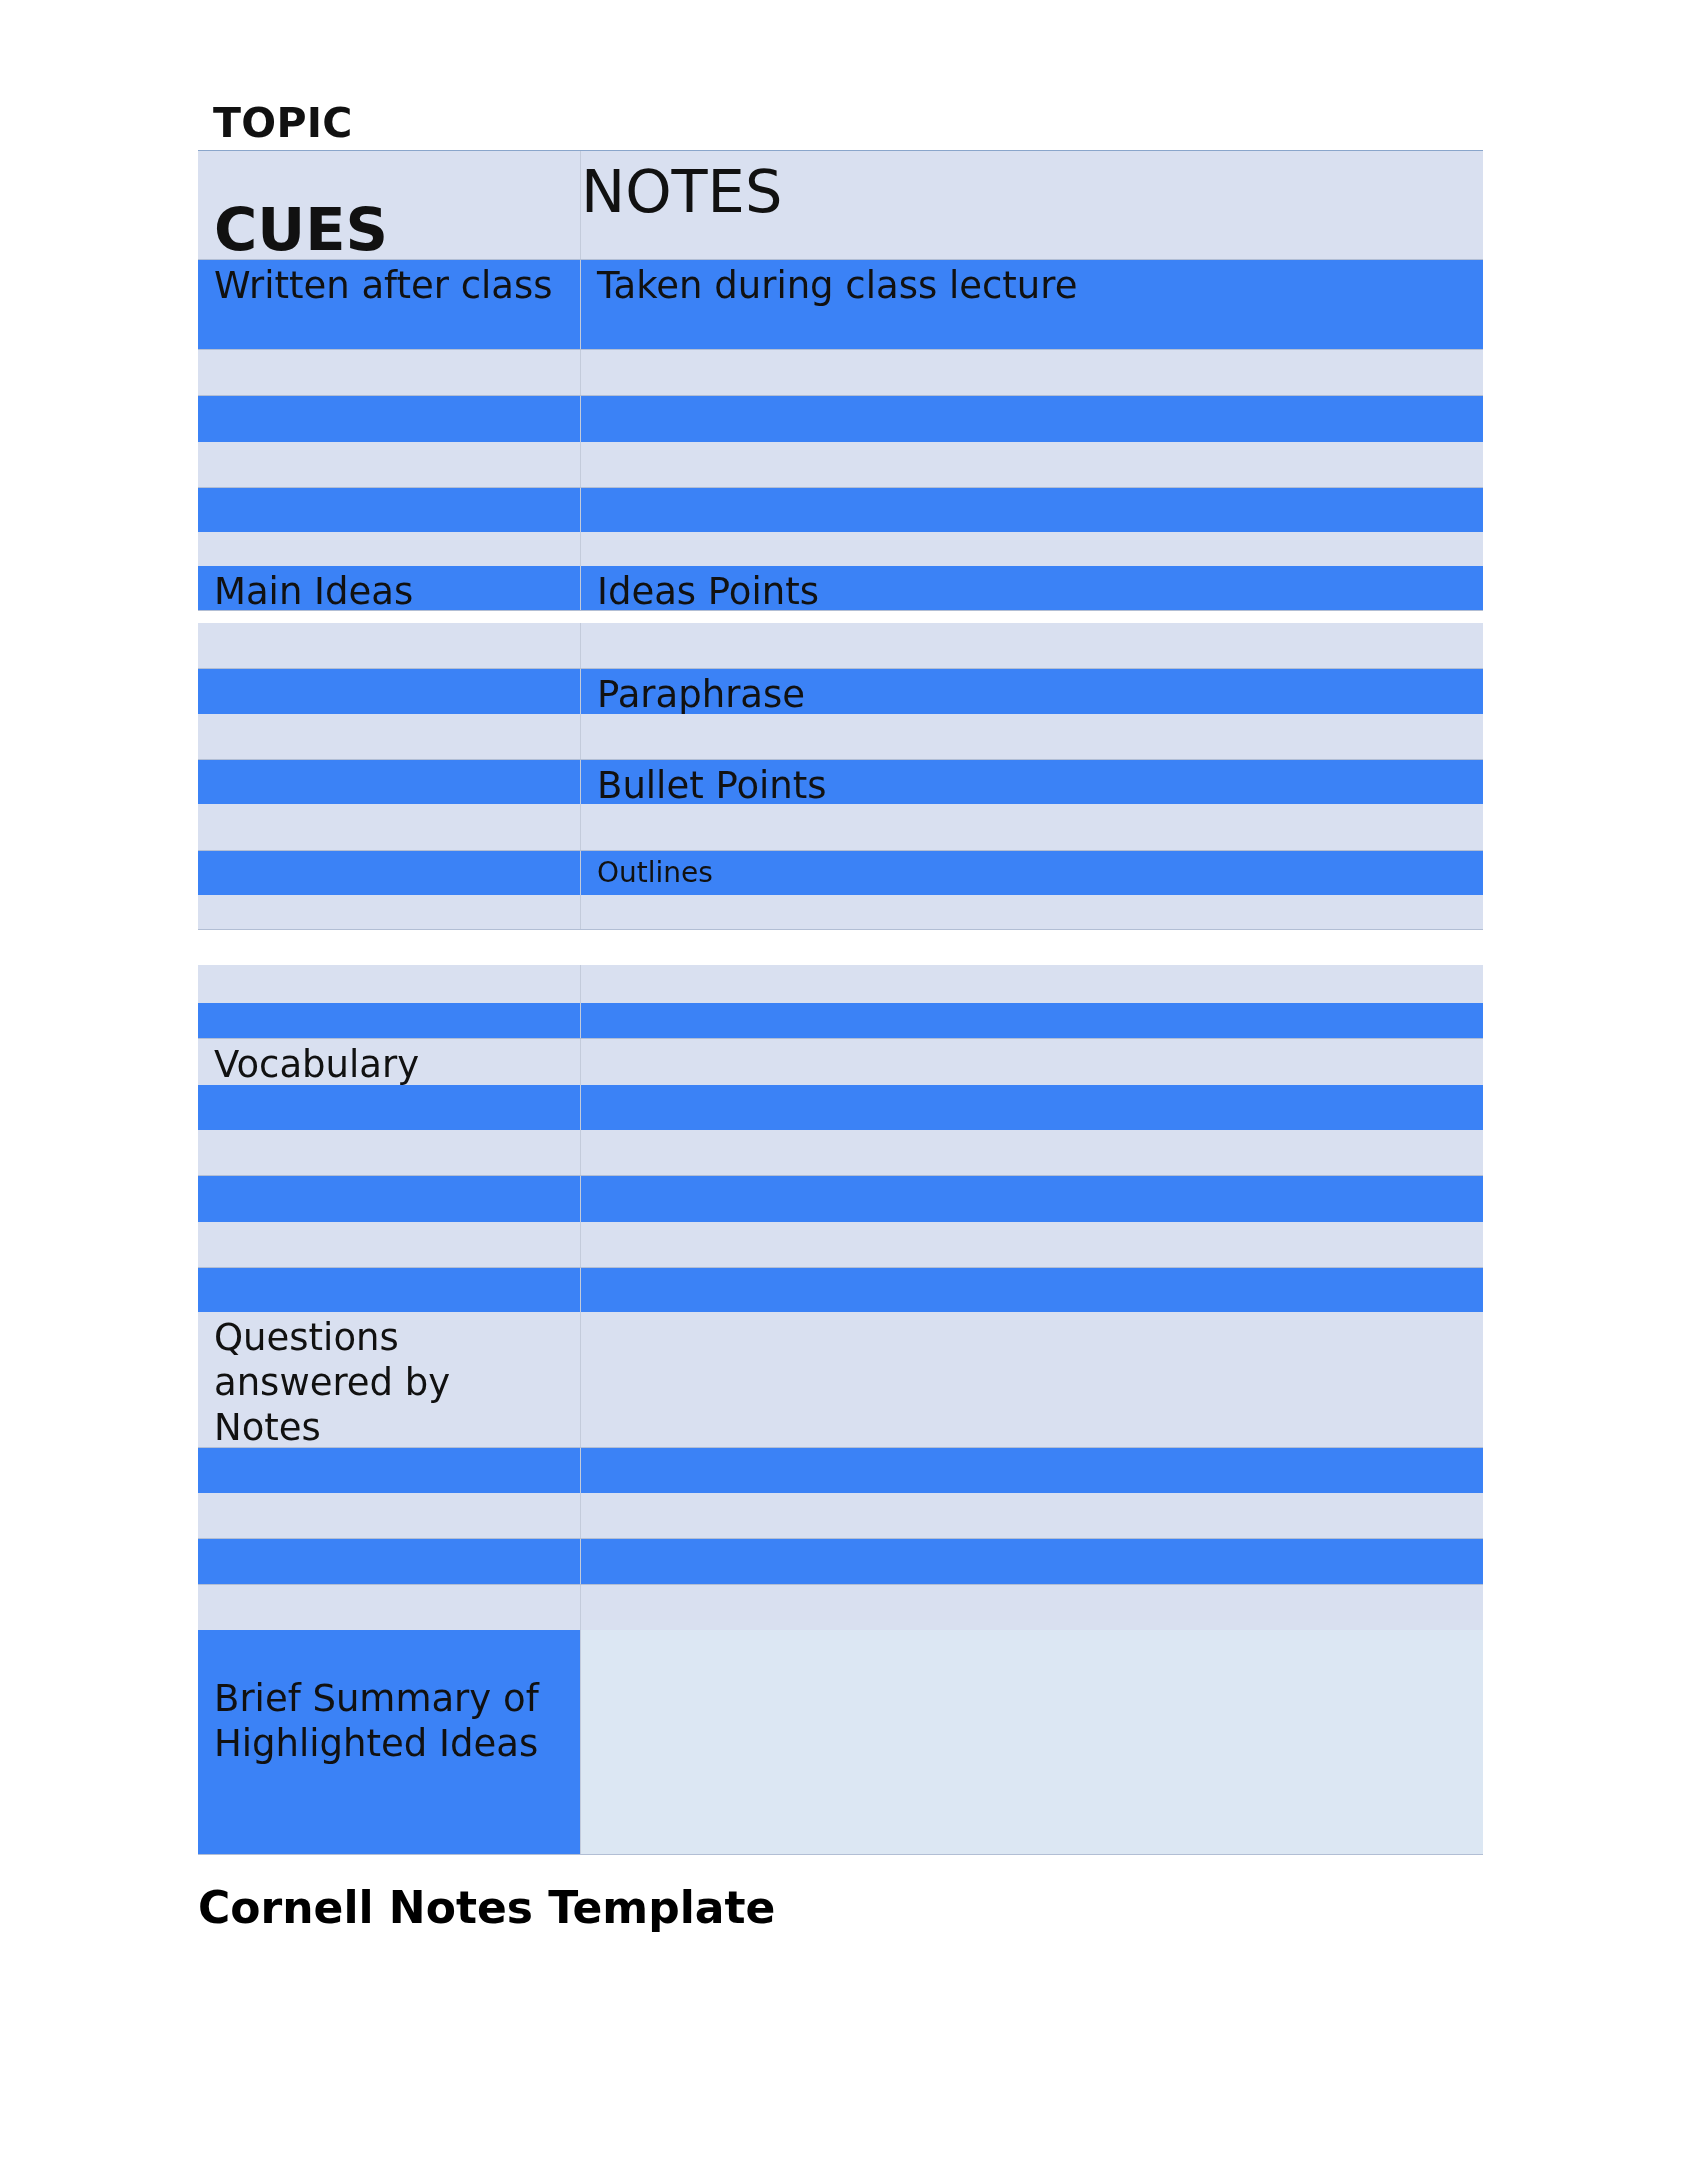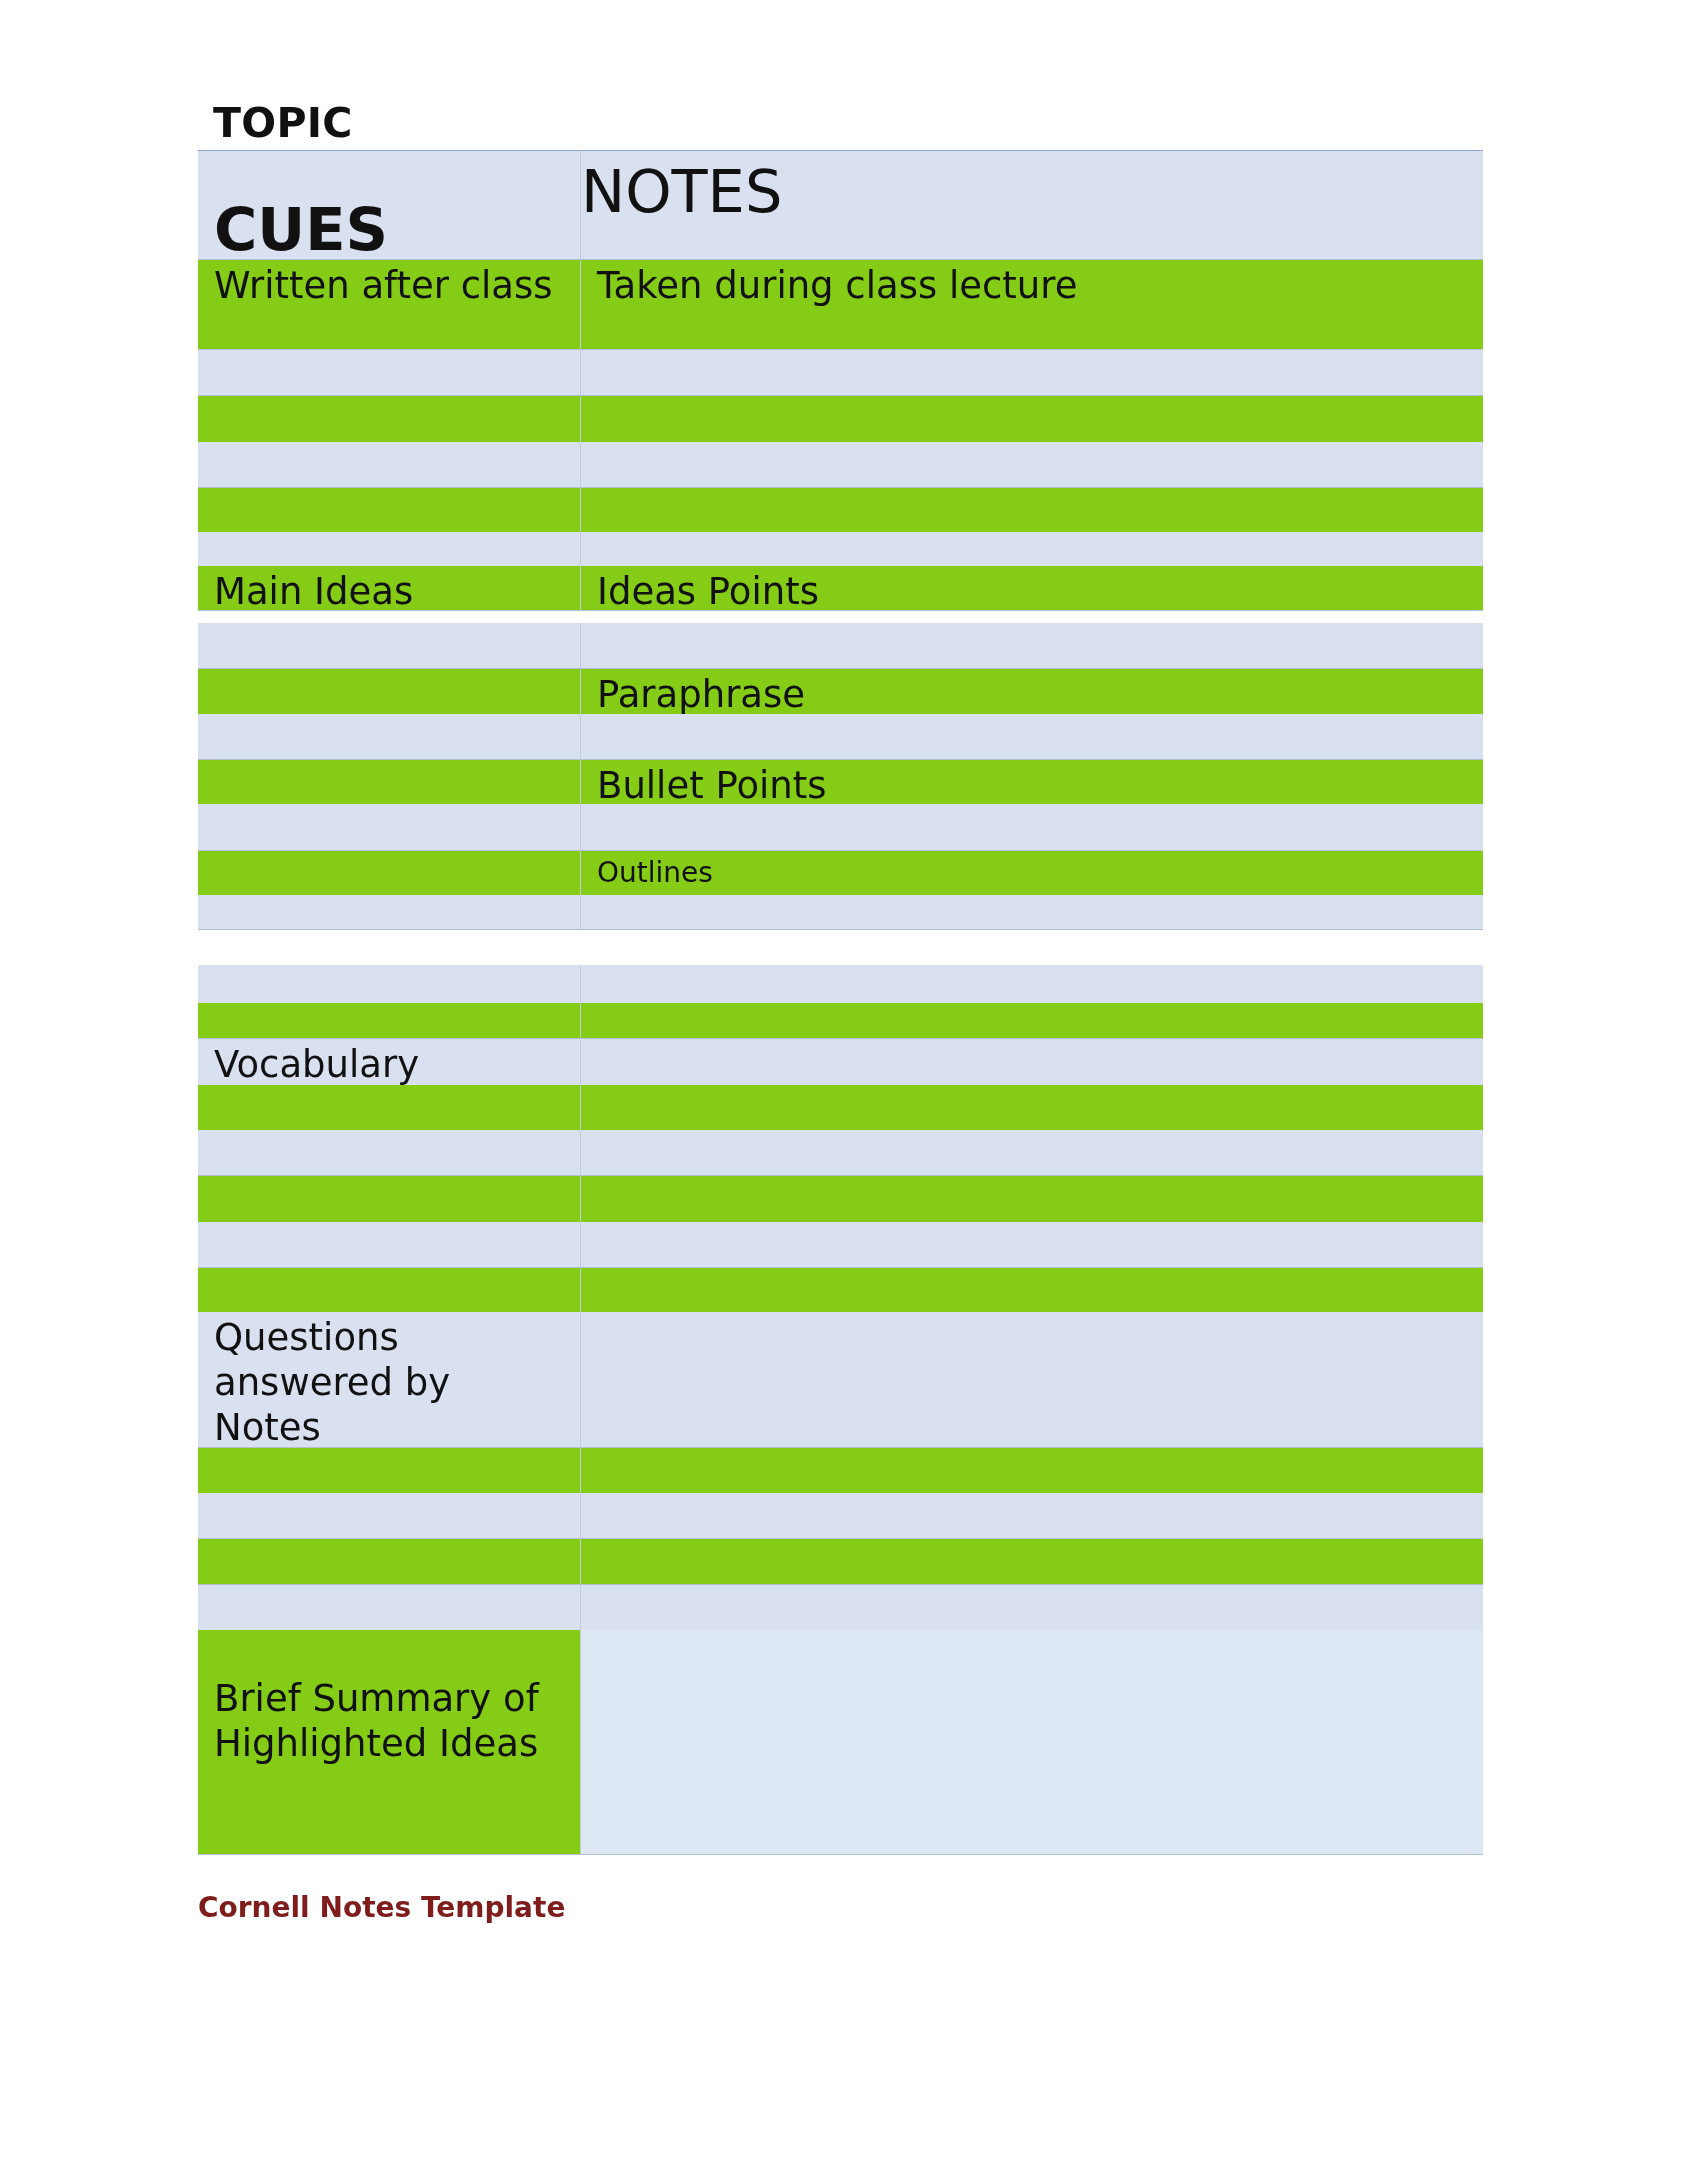--- a/index.html
+++ b/index.html
@@ -15,21 +15,21 @@
     position: absolute; left: 198px; top: 150px; width: 1285px; height: 1705px;
   }
   .top-rule {
     position: absolute; left: 0; top: 0; width: 100%; height: 3px; background: #8aa6cb;
   }
   .row {
     position: absolute; left: 0; width: 100%;
     border-bottom: 1px solid #b2bed4; box-sizing: border-box;
   }
   .row.s { background: #d9e0f0; }
-  .row.w { background: #84cc16; }
+  .row.w { background: #3b82f6; }
   .cell {
     position: absolute; top: 0; bottom: 0; box-sizing: border-box;
   }
   .cell.left { left: 0; width: 383px; border-right: 1px solid #c3cbdb; }
   .cell.right { left: 383px; right: 0; }
   .txt {
     position: absolute; left: 16px; top: 3px;
     font-size: 37px; line-height: 45px; white-space: pre-wrap;
   }
   .txt.small { font-size: 28px; line-height: 40px; top: 2px; }
@@ -41,21 +41,21 @@
     position: absolute; left: 0; right: 0; top: 6px; text-align: left;
     font-size: 59px; line-height: 69px;
   }
   .summary-right { background: #dce7f3; }
   .summary-left-txt {
     position: absolute; left: 16px; top: 46px;
     font-size: 37px; line-height: 45px; width: 356px;
   }
   .footer-title {
     position: absolute; left: 198px; top: 1878px;
-    font-size: 28px; font-weight: bold; color: #7f1d1d; line-height: 59px;
+    font-size: 44px; font-weight: bold; color: #000000; line-height: 59px;
   }
 </style>
 </head>
 <body>
 
 <div class="topic">TOPIC</div>
 
 <div class="table">
   <div class="top-rule"></div>
 

